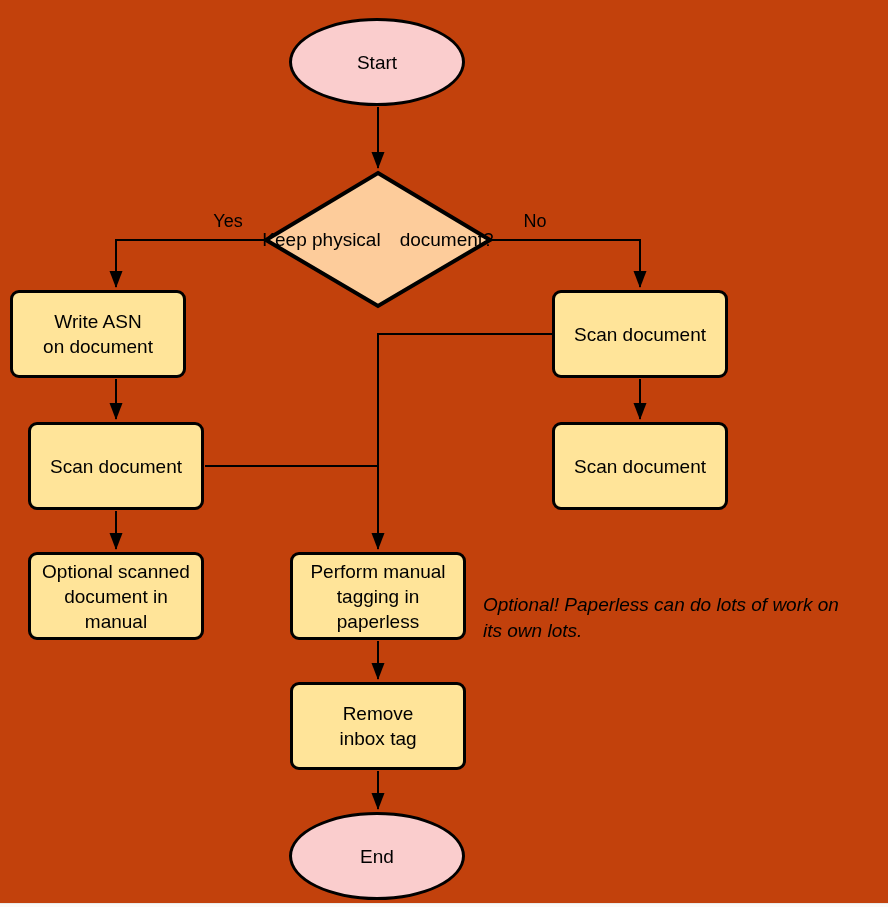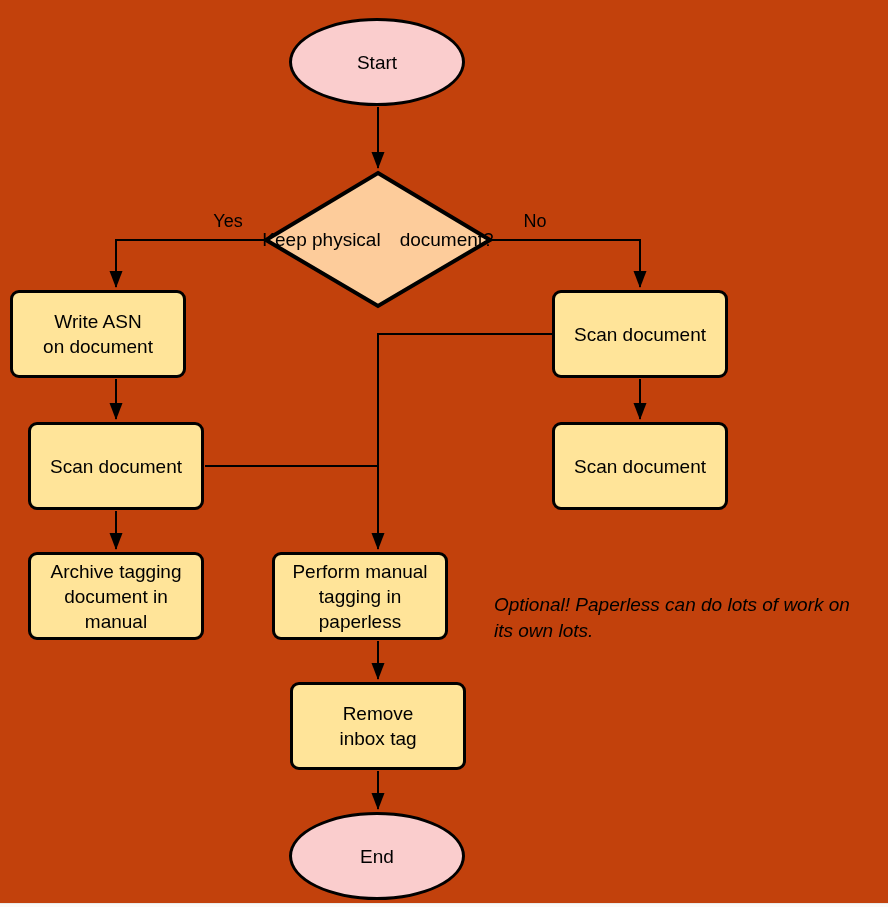--- a/index.html
+++ b/index.html
@@ -70,21 +70,20 @@
     text-align: center;
     font-size: 18px;
     line-height: 26px;
   }
   .note {
     position: absolute;
     left: 483px; top: 592px;
     font-size: 19px;
     font-style: italic;
     line-height: 26px;
-    margin-left: 11px;
   }
   .note span { display: block; white-space: nowrap; }
   .page-divider {
     position: absolute;
     left: 0; top: 903px;
     width: 888px; height: 4px;
     border-top: 1px solid #ebebe9;
     background: #fbfaf8;
   }
 </style>
@@ -130,34 +129,34 @@
   <div class="node process" style="left:10px; top:290px">
     <span>Write ASN</span>
     <span>on document</span>
   </div>
 
   <div class="node process" style="left:28px; top:422px">
     <span>Scan document</span>
   </div>
 
   <div class="node process" style="left:28px; top:552px">
-    <span>Archive tagging</span>
+    <span>Optional scanned</span>
     <span>document in</span>
     <span>manual</span>
   </div>
 
   <div class="node process" style="left:552px; top:290px">
     <span>Scan document</span>
   </div>
 
   <div class="node process" style="left:552px; top:422px">
     <span>Scan document</span>
   </div>
 
-  <div class="node process" style="left:272px; top:552px">
+  <div class="node process" style="left:290px; top:552px">
     <span>Perform manual</span>
     <span>tagging in</span>
     <span>paperless</span>
   </div>
 
   <div class="note">
     <span>Optional! Paperless can do lots of work on</span>
     <span>its own lots.</span>
   </div>
 

